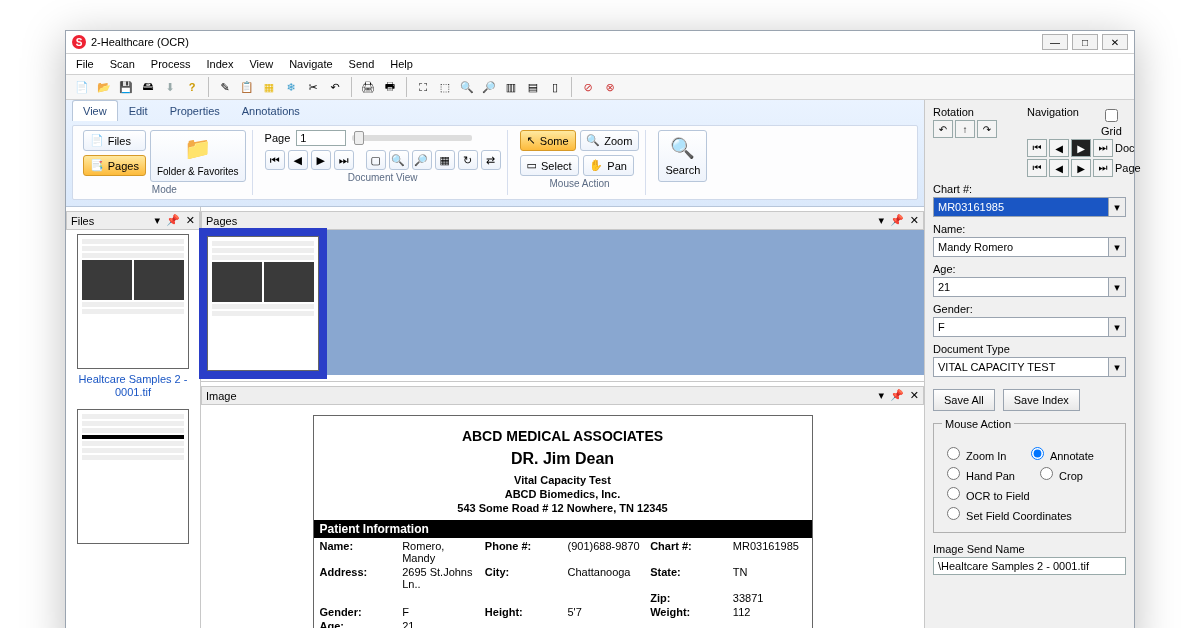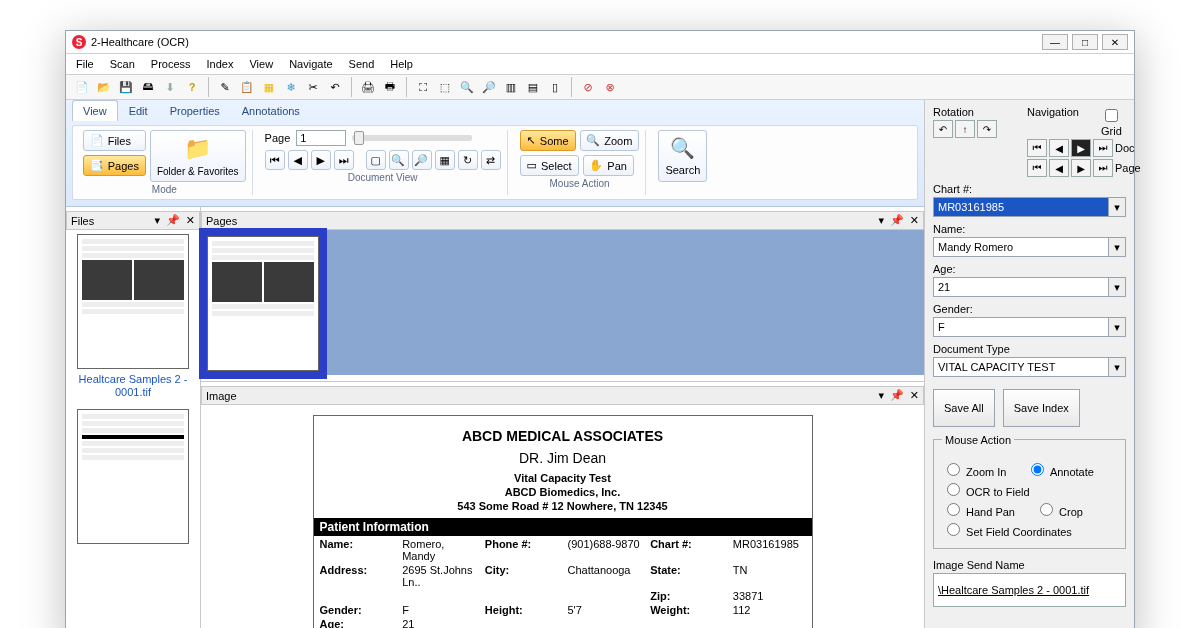--- a/index.html
+++ b/index.html
@@ -29,21 +29,21 @@
   .rbtn{background:linear-gradient(#fff,#eef3fb);border:1px solid #b7c6da;border-radius:3px;padding:3px 6px;display:flex;align-items:center;gap:4px;min-height:20px;cursor:default}
   .rbtn.tall{flex-direction:column;align-items:center;justify-content:center;text-align:center;min-width:48px;height:52px}
   .rbtn.sel{background:linear-gradient(#ffe9a0,#fdbb3c);border-color:#d69a28}
   .sm{width:20px;height:20px;padding:0;justify-content:center}
   .fieldlabel{display:block;margin:6px 0 2px}
   .combo{display:flex}
   .combo input{flex:1;border:1px solid #9aa4b0;border-right:none;padding:2px 4px;height:20px}
   .combo .arrow{width:18px;border:1px solid #9aa4b0;background:#eee;display:flex;align-items:center;justify-content:center}
   .highlight{background:#1a56c4;color:#fff}
   .btnrow{display:flex;gap:8px;margin:12px 0}
-  .wbtn{border:1px solid #9aa4b0;background:linear-gradient(#fff,#e8e8e8);padding:12px 10px;cursor:default}
+  .wbtn{border:1px solid #9aa4b0;background:linear-gradient(#fff,#e8e8e8);padding:4px 10px;cursor:default}
   .fieldset{border:1px solid #b0b0b0;padding:6px 8px 8px;margin-top:4px}
   .fieldset .legend{background:#f0f0f0;padding:0 3px;position:relative;top:-12px}
   .radio-row{display:flex;gap:20px;margin:2px 0}
   .panel-head{background:#eee;border:1px solid #c8c8c8;padding:2px 4px;display:flex;align-items:center;margin-top:4px}
   .panel-head .sp{margin-left:auto;display:flex;gap:6px}
   .rot-nav{display:flex;gap:30px;margin-bottom:4px}
   .navbtn{border:1px solid #9aa;background:#f4f4f4;width:20px;height:18px;display:flex;align-items:center;justify-content:center;font-size:10px}
   .content{display:flex;min-height:380px}
   .files-pane{width:135px;border-right:1px solid #c8c8c8;background:#fff;overflow:hidden}
   .rest{flex:1;display:flex;flex-direction:column;min-width:0}
@@ -52,21 +52,21 @@
   .pages-strip{display:flex;gap:6px;padding:6px;background:#89a7d0;height:145px}
   .thumb{width:112px;height:135px;background:#fff;border:1px solid #666;padding:4px;display:flex;flex-direction:column;gap:2px;font-size:5px}
   .thumb.sel{outline:8px solid #2a3ec8}
   .thumb-row{height:5px;background:#eee}
   .thumb-dark{background:#3a3a3a;height:40px}
   .files-inner{padding:4px;display:flex;flex-direction:column;align-items:center;gap:4px}
   .filelabel{color:#1a56c4;text-align:center;font-size:11px;line-height:1.2;margin-bottom:6px}
   .doc{border:1px solid #666;background:#fff;width:500px;margin:0 auto;}
   .doc-head{text-align:center;font-family:'Times New Roman',serif;padding:8px 0 4px}
   .doc-head h1{font-size:14px;font-weight:bold;margin:4px 0}
-  .doc-head h2{font-size:14px;font-weight:normal;margin:6px 0}
+  .doc-head h2{font-size:16px;font-weight:bold;margin:6px 0}
   .doc-head div{font-size:11px;font-weight:bold;margin:2px 0}
   .pi-bar{background:#000;color:#fff;font-weight:bold;font-size:12px;padding:2px 6px}
   .pi-grid{display:grid;grid-template-columns:repeat(6,1fr);font-size:10px;padding:2px 6px 6px;gap:2px 10px}
   .pi-grid b{font-weight:bold}
 </style>
 </head>
 <body>
 
 <div class="win">
 
@@ -391,28 +391,28 @@
         <div class="wbtn">Save Index</div>
       </div>
 
       <div class="fieldset">
         <span class="legend">Mouse Action</span>
         <div class="radio-row">
           <label><input type="radio" name="ma" style=""> <span>Zoom In</span></label>
           <label><input type="radio" name="ma" checked="" style=""> <span>Annotate</span></label>
         </div>
         <div class="radio-row">
-            <label><input type="radio" name="ma" style=""> <span>OCR to Field</span></label>
-          </div>
-        <div class="radio-row">
           <label><input type="radio" name="ma" style=""> <span>Hand Pan</span></label>
           <label><input type="radio" name="ma" style=""> <span>Crop</span></label>
         </div>
         <div class="radio-row">
+            <label><input type="radio" name="ma" style=""> <span>OCR to Field</span></label>
+          </div>
+        <div class="radio-row">
             <label><input type="radio" name="ma" style=""> <span>Set Field Coordinates</span></label>
           </div>
       </div>
 
       <label class="fieldlabel" style="margin-top:10px">Image Send Name</label>
-      <input style="width: 100%; border: 1px solid rgb(153, 170, 170); padding: 10px 4px; text-decoration: underline;" value="\Healtcare Samples 2 - 0001.tif">
+      <input style="width: 100%; border: 1px solid rgb(153, 170, 170); padding: 2px 4px;" value="\Healtcare Samples 2 - 0001.tif">
     </div>
   </div>
 </div>
 
 </body></html>

